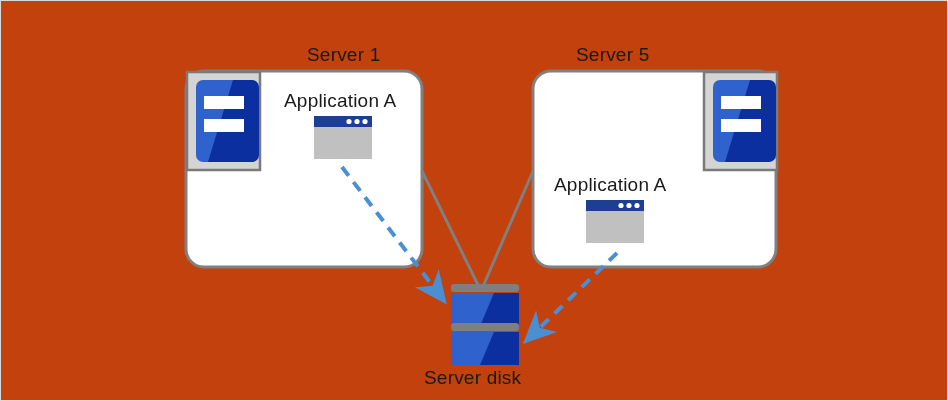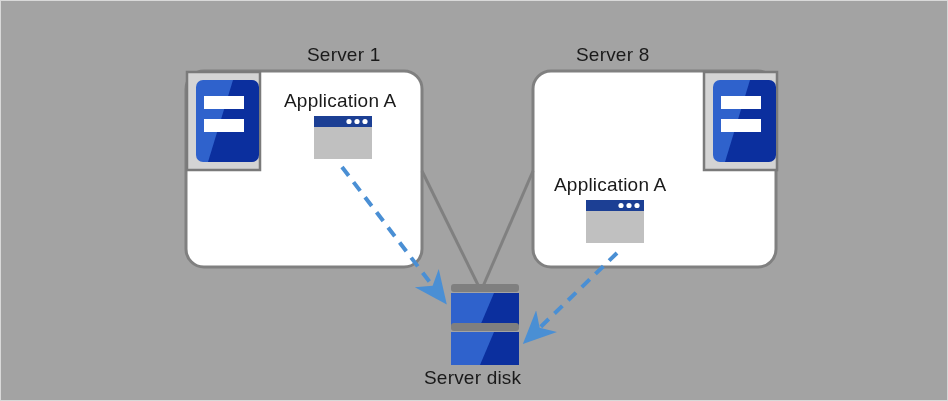--- a/index.html
+++ b/index.html
@@ -7,21 +7,21 @@
     padding: 0;
     background: #ffffff;
   }
   body {
     font-family: "Liberation Sans", sans-serif;
   }
   #canvas {
     position: relative;
     width: 948px;
     height: 401px;
-    background: #a3a3a3;
+    background: #c2410c;
     border: 1px solid #d9d9d9;
     box-sizing: border-box;
     overflow: hidden;
   }
   #diagram-svg {
     position: absolute;
     left: 0;
     top: 0;
     width: 948px;
     height: 401px;
@@ -115,21 +115,21 @@
       </g>
     </g>
 
     <path d="M 341 166 L 444 301" fill="none" stroke="#4a8fd4" stroke-width="4" stroke-dasharray="11 8" marker-end="url(#arrowBlue)"></path>
 
     <path d="M 616 252 L 524 341" fill="none" stroke="#4a8fd4" stroke-width="4" stroke-dasharray="11 8" marker-end="url(#arrowBlue)"></path>
   </svg>
 
   <div class="dg-label" id="label-server1">Server 1</div>
 
-  <div class="dg-label" id="label-server2">Server 8</div>
+  <div class="dg-label" id="label-server2">Server 5</div>
 
   <div class="dg-label" id="label-app-a-1">Application A</div>
 
   <div class="dg-label" id="label-app-a-2">Application A</div>
 
   <div class="dg-label" id="label-shared-disk">Server disk</div>
 
 </div>
 
 </body></html>

